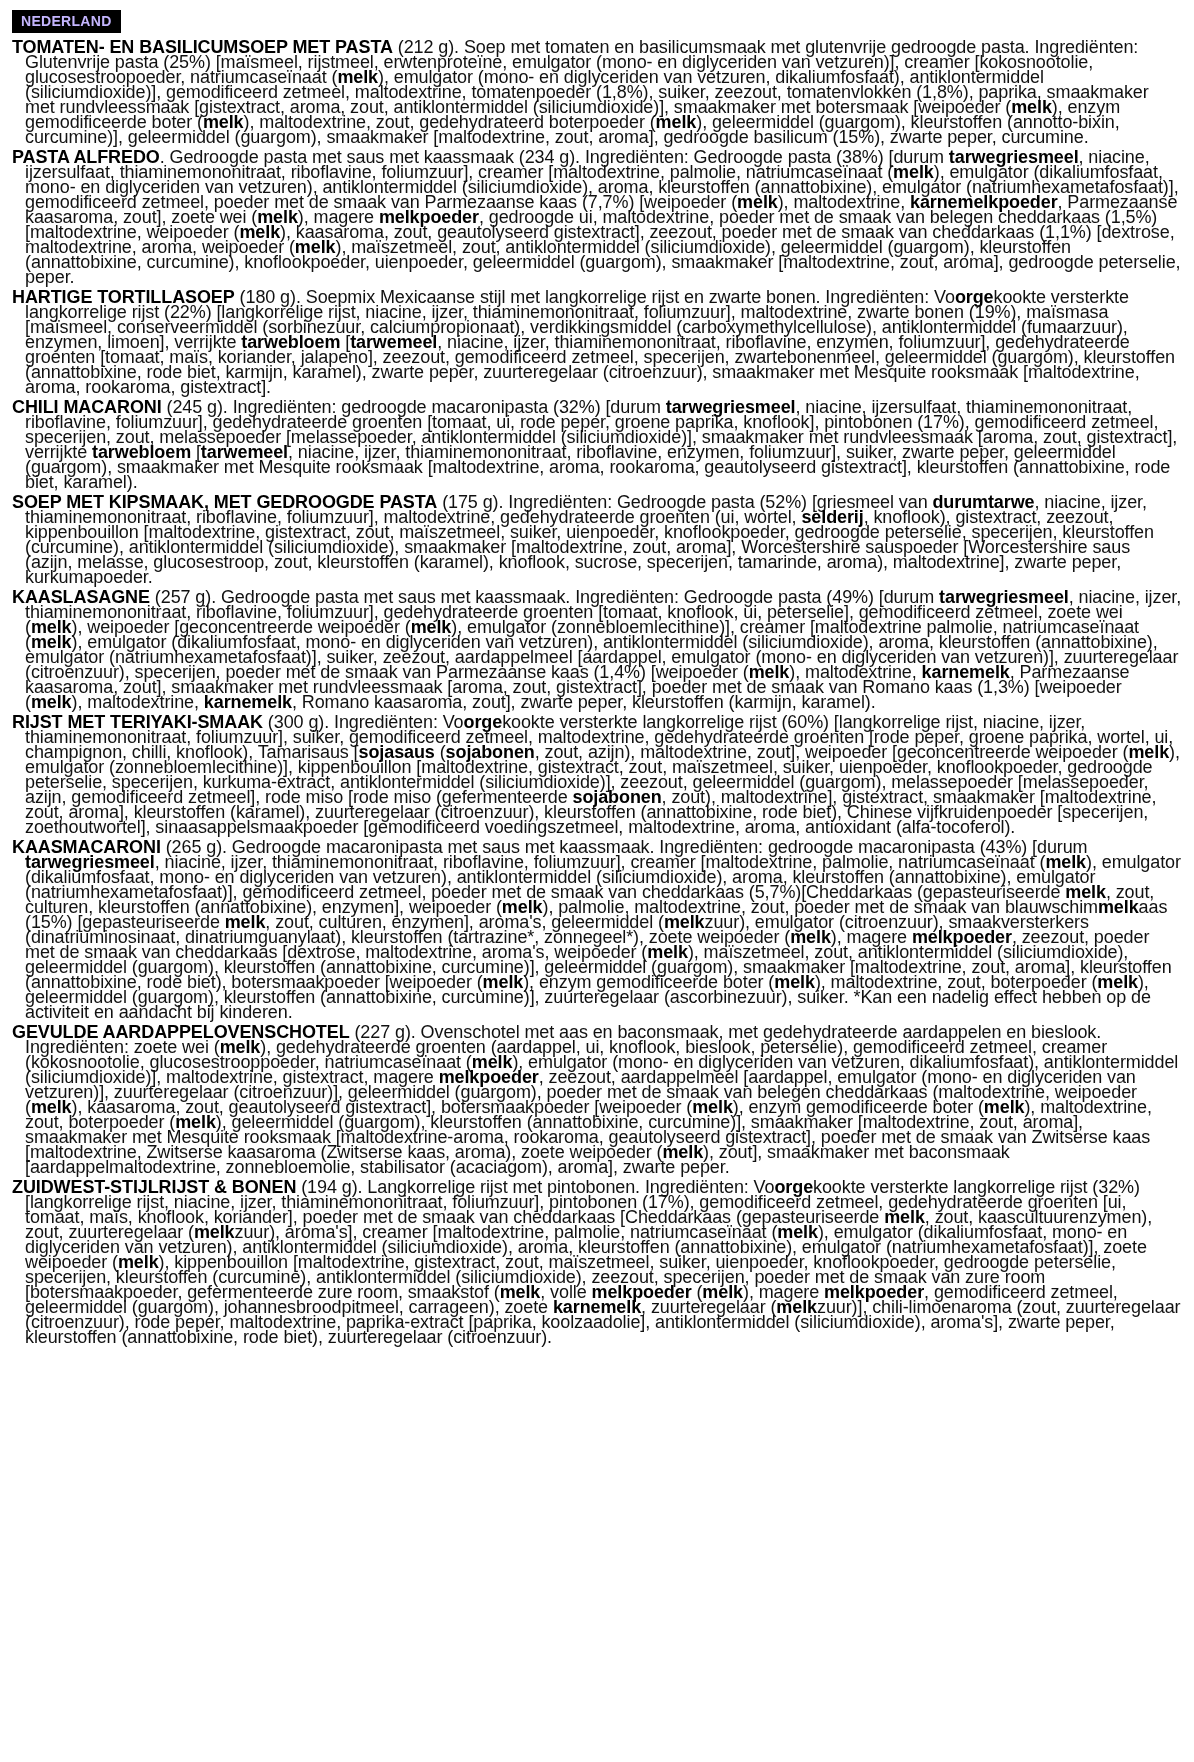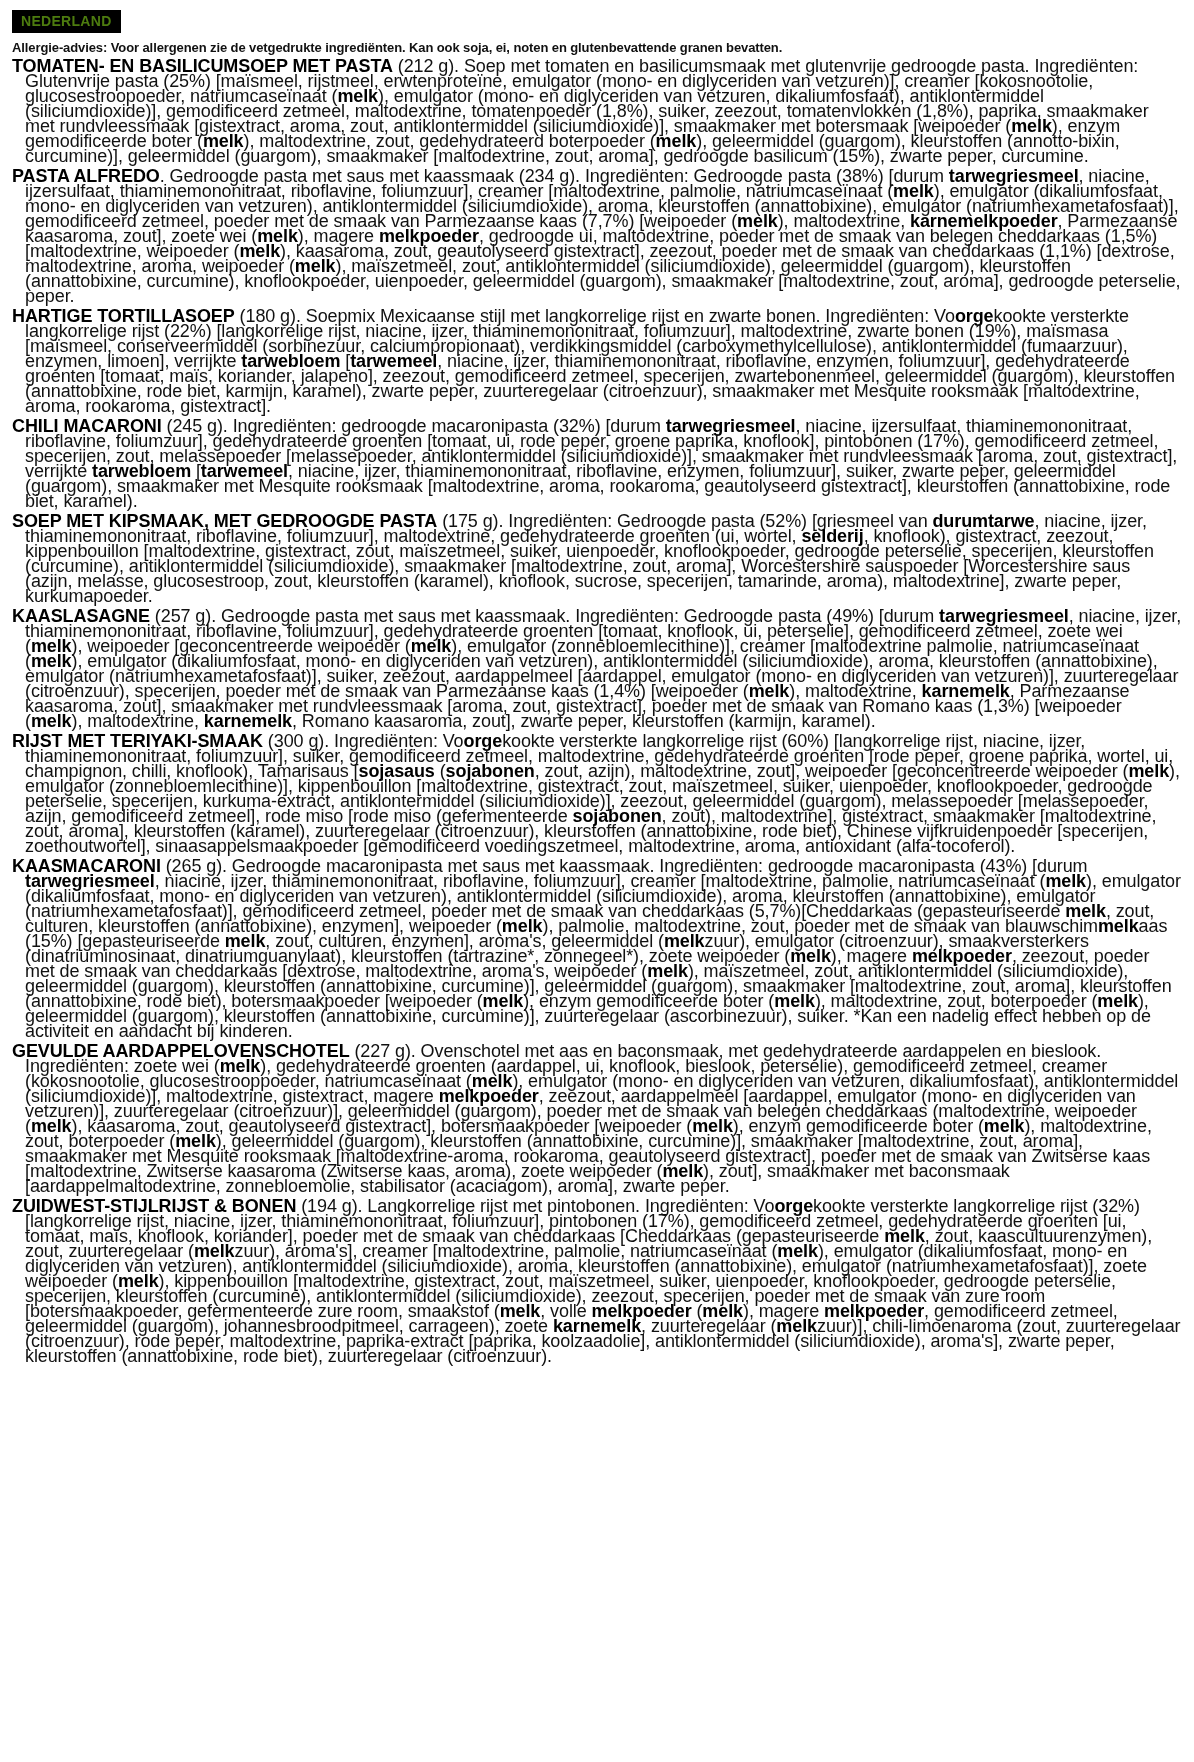--- a/index.html
+++ b/index.html
@@ -13,21 +13,21 @@
     font-family: "Liberation Sans", sans-serif;
     color: #111111;
     -webkit-font-smoothing: antialiased;
   }
   .page {
     padding: 10px 12px 10px 12px;
   }
   .country-badge {
     display: inline-block;
     background: #000000;
-    color: #4d7c0f;
+    color: #c4b5fd;
     font-weight: bold;
     font-size: 14px;
     line-height: 16px;
     padding: 3px 9px 4px 9px;
     letter-spacing: 0.3px;
     margin-bottom: 7px;
   }
   .allergy-advice {
     font-weight: bold;
     font-size: 13px;
@@ -53,21 +53,20 @@
     color: #000000;
   }
 </style>
 </head>
 <body>
 
 <div class="page">
 
   <div class="country-badge">NEDERLAND</div>
 
-  <div class="allergy-advice">Allergie-advies: Voor allergenen zie de vetgedrukte ingrediënten. Kan ook soja, ei, noten en glutenbevattende granen bevatten.</div>
 
   <div class="products">
     <p class="product-paragraph"><strong class="product-name">TOMATEN- EN BASILICUMSOEP MET PASTA</strong><span class="product-body"> (212 g). Soep met tomaten en basilicumsmaak met glutenvrije gedroogde pasta. Ingrediënten: Glutenvrije pasta (25%) [maïsmeel, rijstmeel, erwtenproteïne, emulgator (mono- en diglyceriden van vetzuren)], creamer [kokosnootolie, glucosestroopoeder, natriumcaseïnaat (<strong>melk</strong>), emulgator (mono- en diglyceriden van vetzuren, dikaliumfosfaat), antiklontermiddel (siliciumdioxide)], gemodificeerd zetmeel, maltodextrine, tomatenpoeder (1,8%), suiker, zeezout, tomatenvlokken (1,8%), paprika, smaakmaker met rundvleessmaak [gistextract, aroma, zout, antiklontermiddel (siliciumdioxide)], smaakmaker met botersmaak [weipoeder (<strong>melk</strong>), enzym gemodificeerde boter (<strong>melk</strong>), maltodextrine, zout, gedehydrateerd boterpoeder (<strong>melk</strong>), geleermiddel (guargom), kleurstoffen (annotto-bixin, curcumine)], geleermiddel (guargom), smaakmaker [maltodextrine, zout, aroma], gedroogde basilicum (15%), zwarte peper, curcumine.</span></p>
 
     <p class="product-paragraph"><strong class="product-name">PASTA ALFREDO</strong><span class="product-body">. Gedroogde pasta met saus met kaassmaak (234 g). Ingrediënten: Gedroogde pasta (38%) [durum <strong>tarwegriesmeel</strong>, niacine, ijzersulfaat, thiaminemononitraat, riboflavine, foliumzuur], creamer [maltodextrine, palmolie, natriumcaseïnaat (<strong>melk</strong>), emulgator (dikaliumfosfaat, mono- en diglyceriden van vetzuren), antiklontermiddel (siliciumdioxide), aroma, kleurstoffen (annattobixine), emulgator (natriumhexametafosfaat)], gemodificeerd zetmeel, poeder met de smaak van Parmezaanse kaas (7,7%) [weipoeder (<strong>melk</strong>), maltodextrine, <strong>karnemelkpoeder</strong>, Parmezaanse kaasaroma, zout], zoete wei (<strong>melk</strong>), magere <strong>melkpoeder</strong>, gedroogde ui, maltodextrine, poeder met de smaak van belegen cheddarkaas (1,5%) [maltodextrine, weipoeder (<strong>melk</strong>), kaasaroma, zout, geautolyseerd gistextract], zeezout, poeder met de smaak van cheddarkaas (1,1%) [dextrose, maltodextrine, aroma, weipoeder (<strong>melk</strong>), maïszetmeel, zout, antiklontermiddel (siliciumdioxide), geleermiddel (guargom), kleurstoffen (annattobixine, curcumine), knoflookpoeder, uienpoeder, geleermiddel (guargom), smaakmaker [maltodextrine, zout, aroma], gedroogde peterselie, peper.</span></p>
 
     <p class="product-paragraph"><strong class="product-name">HARTIGE TORTILLASOEP</strong><span class="product-body"> (180 g). Soepmix Mexicaanse stijl met langkorrelige rijst en zwarte bonen. Ingrediënten: Vo<strong>orge</strong>kookte versterkte langkorrelige rijst (22%) [langkorrelige rijst, niacine, ijzer, thiaminemononitraat, foliumzuur], maltodextrine, zwarte bonen (19%), maïsmasa [maïsmeel, conserveermiddel (sorbinezuur, calciumpropionaat), verdikkingsmiddel (carboxymethylcellulose), antiklontermiddel (fumaarzuur), enzymen, limoen], verrijkte <strong>tarwebloem</strong> [<strong>tarwemeel</strong>, niacine, ijzer, thiaminemononitraat, riboflavine, enzymen, foliumzuur], gedehydrateerde groenten [tomaat, maïs, koriander, jalapeno], zeezout, gemodificeerd zetmeel, specerijen, zwartebonenmeel, geleermiddel (guargom), kleurstoffen (annattobixine, rode biet, karmijn, karamel), zwarte peper, zuurteregelaar (citroenzuur), smaakmaker met Mesquite rooksmaak [maltodextrine, aroma, rookaroma, gistextract].</span></p>
 
     <p class="product-paragraph"><strong class="product-name">CHILI MACARONI</strong><span class="product-body"> (245 g). Ingrediënten: gedroogde macaronipasta (32%) [durum <strong>tarwegriesmeel</strong>, niacine, ijzersulfaat, thiaminemononitraat, riboflavine, foliumzuur], gedehydrateerde groenten [tomaat, ui, rode peper, groene paprika, knoflook], pintobonen (17%), gemodificeerd zetmeel, specerijen, zout, melassepoeder [melassepoeder, antiklontermiddel (siliciumdioxide)], smaakmaker met rundvleessmaak [aroma, zout, gistextract], verrijkte <strong>tarwebloem</strong> [<strong>tarwemeel</strong>, niacine, ijzer, thiaminemononitraat, riboflavine, enzymen, foliumzuur], suiker, zwarte peper, geleermiddel (guargom), smaakmaker met Mesquite rooksmaak [maltodextrine, aroma, rookaroma, geautolyseerd gistextract], kleurstoffen (annattobixine, rode biet, karamel).</span></p>
 

